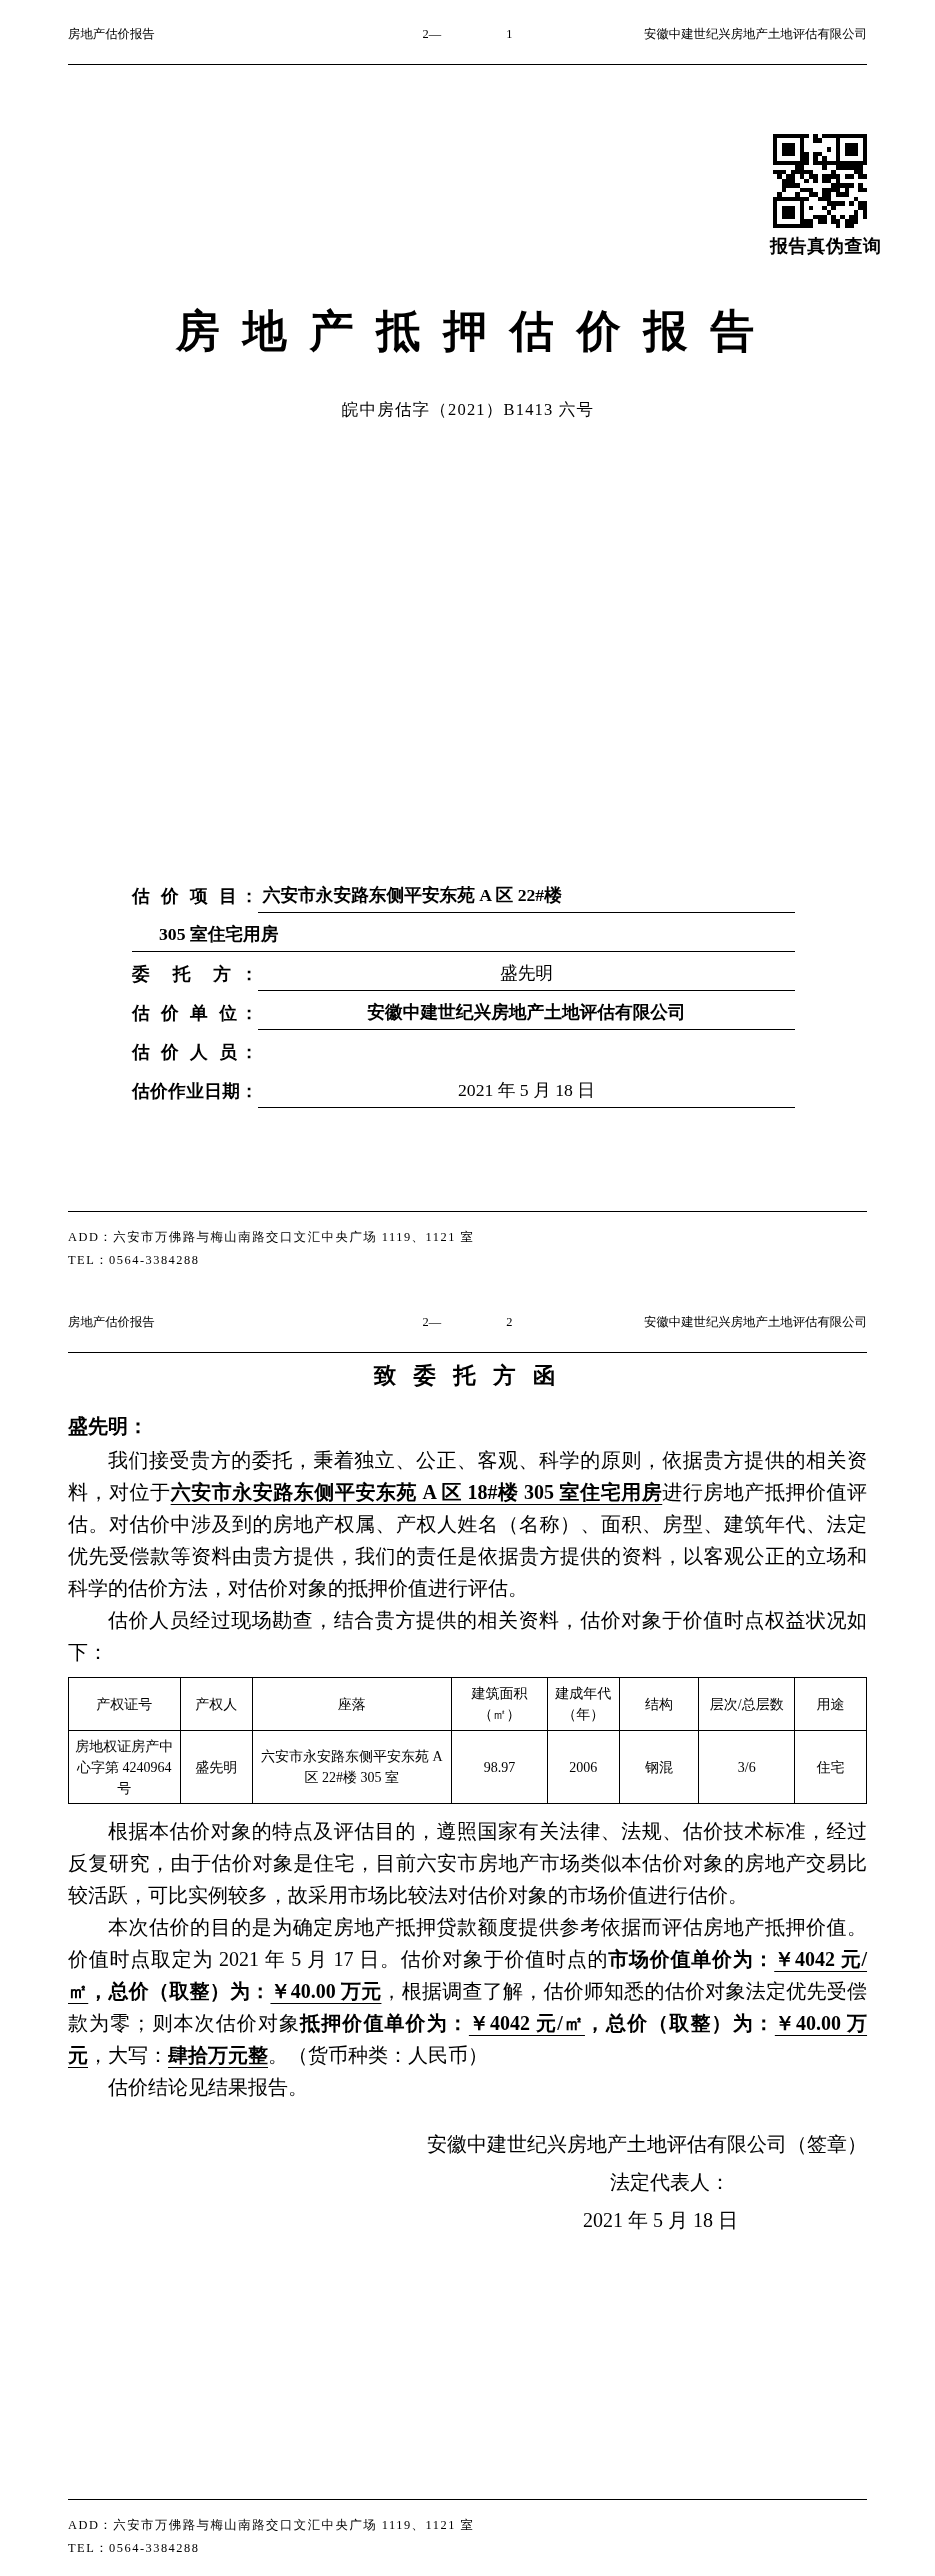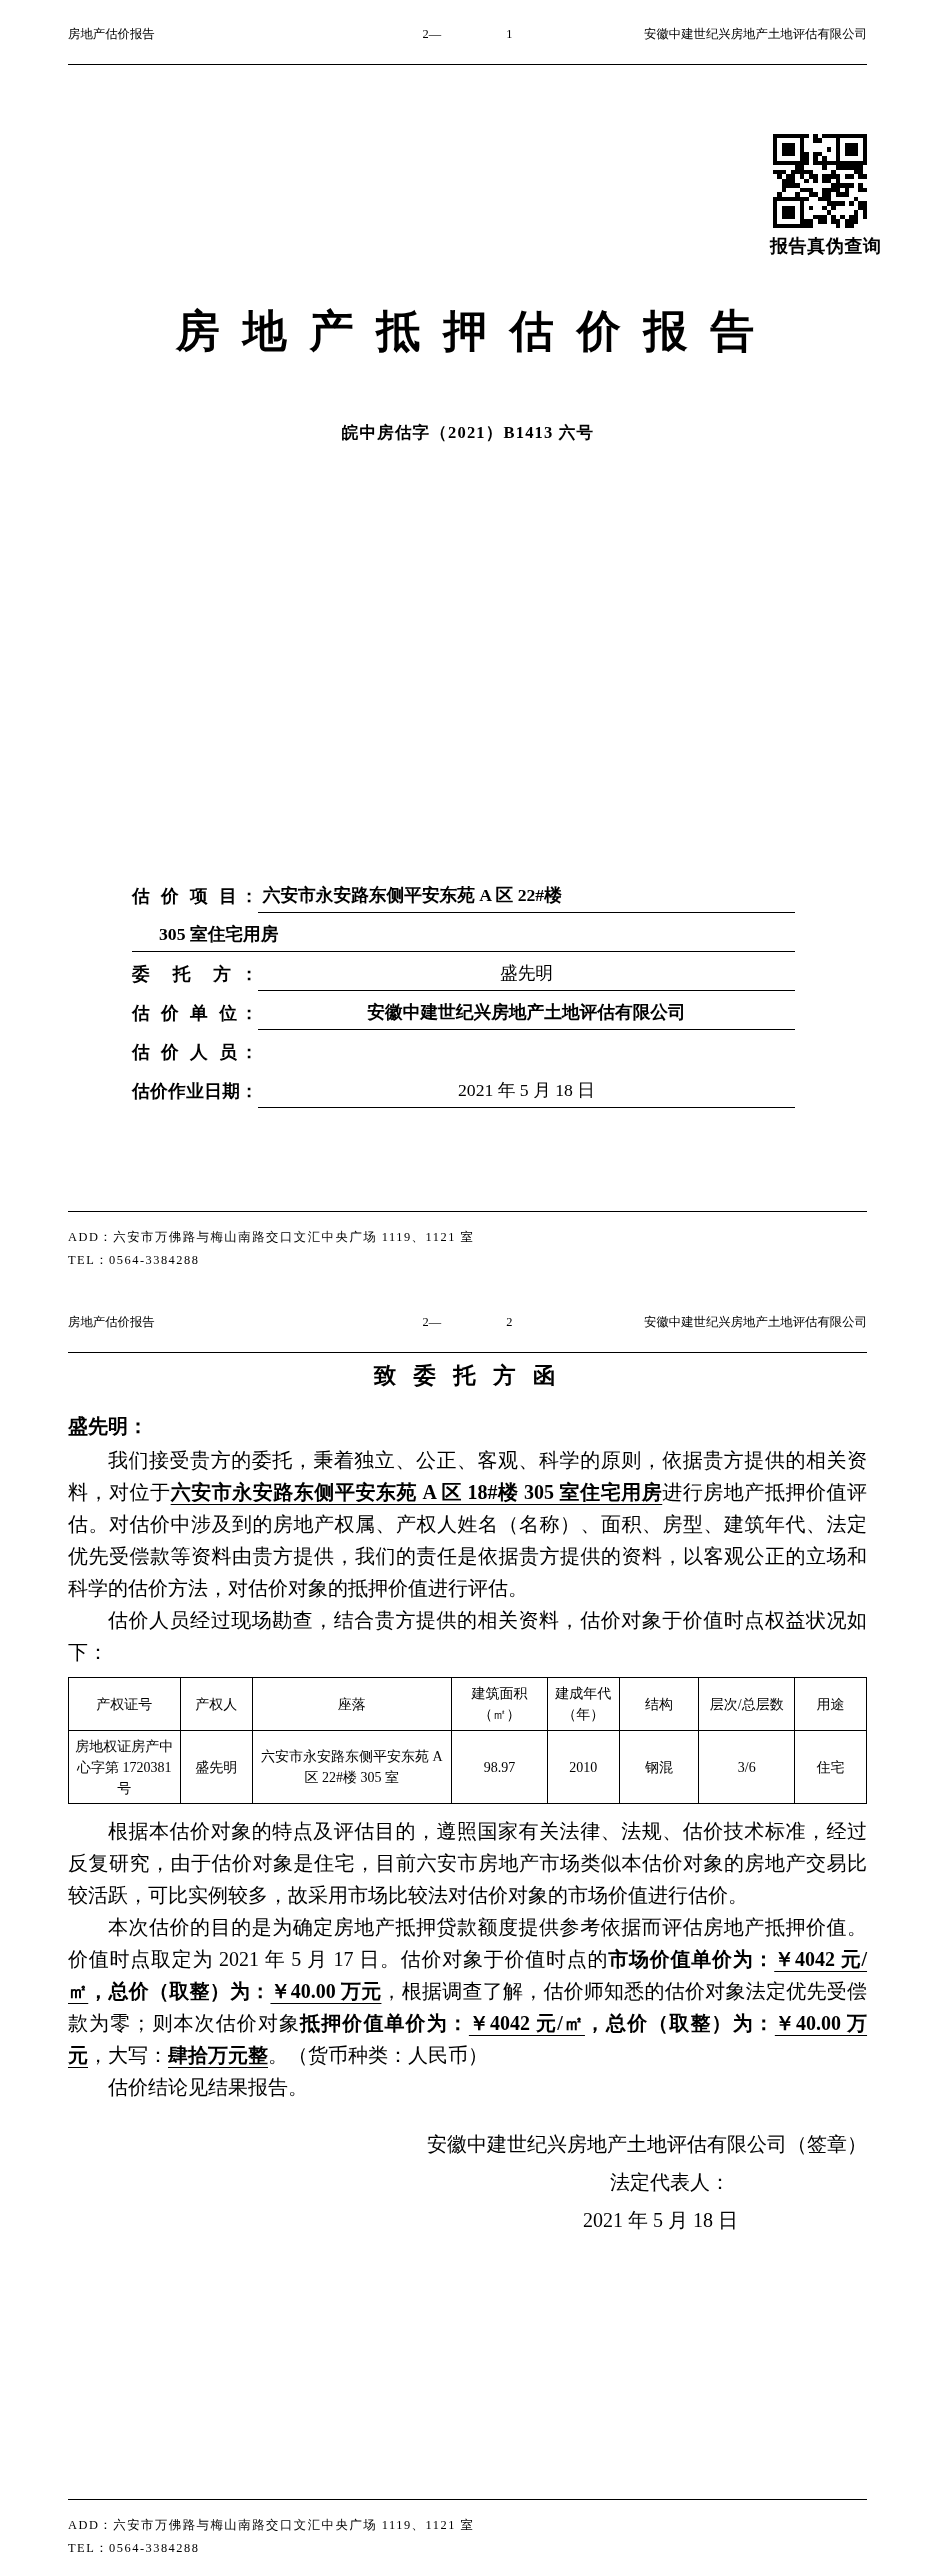--- a/index.html
+++ b/index.html
@@ -69,24 +69,24 @@
     position: absolute;
     top: 302px; left: 0; width: 100%;
     text-align: center;
     font-size: 44px;
     font-weight: bold;
     letter-spacing: 5.9px;
     white-space: nowrap;
   }
   .doc-number {
     position: absolute;
-    top: 422px; left: 0; width: 100%;
+    top: 399px; left: 0; width: 100%;
     text-align: center;
     font-size: 16.5px;
-    font-weight: bold;
+    font-weight: normal;
     letter-spacing: 1.2px;
   }
 
   .fields {
     position: absolute;
     top: 874px; left: 132px;
     width: 663px;
     font-size: 17.7px;
   }
   .frow { display: flex; align-items: flex-end; height: 39px; }
@@ -693,25 +693,25 @@
           <th>座落</th>
           <th>建筑面积（㎡）</th>
           <th>建成年代（年）</th>
           <th>结构</th>
           <th>层次/总层数</th>
           <th>用途</th>
         </tr>
       </thead>
       <tbody>
         <tr>
-          <td>房地权证房产中心字第 1720381 号</td>
+          <td>房地权证房产中心字第 4240964 号</td>
           <td>盛先明</td>
           <td>六安市永安路东侧平安东苑 A 区 22#楼 305 室</td>
           <td>98.97</td>
-          <td>2010</td>
+          <td>2006</td>
           <td>钢混</td>
           <td>3/6</td>
           <td>住宅</td>
         </tr>
       </tbody>
     </table>
 
     <p class="para">根据本估价对象的特点及评估目的，遵照国家有关法律、法规、估价技术标准，经过反复研究，由于估价对象是住宅，目前六安市房地产市场类似本估价对象的房地产交易比较活跃，可比实例较多，故采用市场比较法对估价对象的市场价值进行估价。</p>
 
     <p class="para"><span>本次估价的目的是为确定房地产抵押贷款额度提供参考依据而评估房地产抵押价值。价值时点取定为 2021 年 5 月 17 日。估价对象于价值时点的</span><span class="b">市场价值单价为：</span><span class="bu">￥4042 元/㎡</span><span class="b">，总价（取整）为：</span><span class="bu">￥40.00 万元</span><span>，根据调查了解，估价师知悉的估价对象法定优先受偿款为零；则本次估价对象</span><span class="b">抵押价值单价为：</span><span class="bu">￥4042 元/㎡</span><span class="b">，总价（取整）为：</span><span class="bu">￥40.00 万元</span><span>，大写：</span><span class="bu">肆拾万元整</span><span>。（货币种类：人民币）</span></p>

